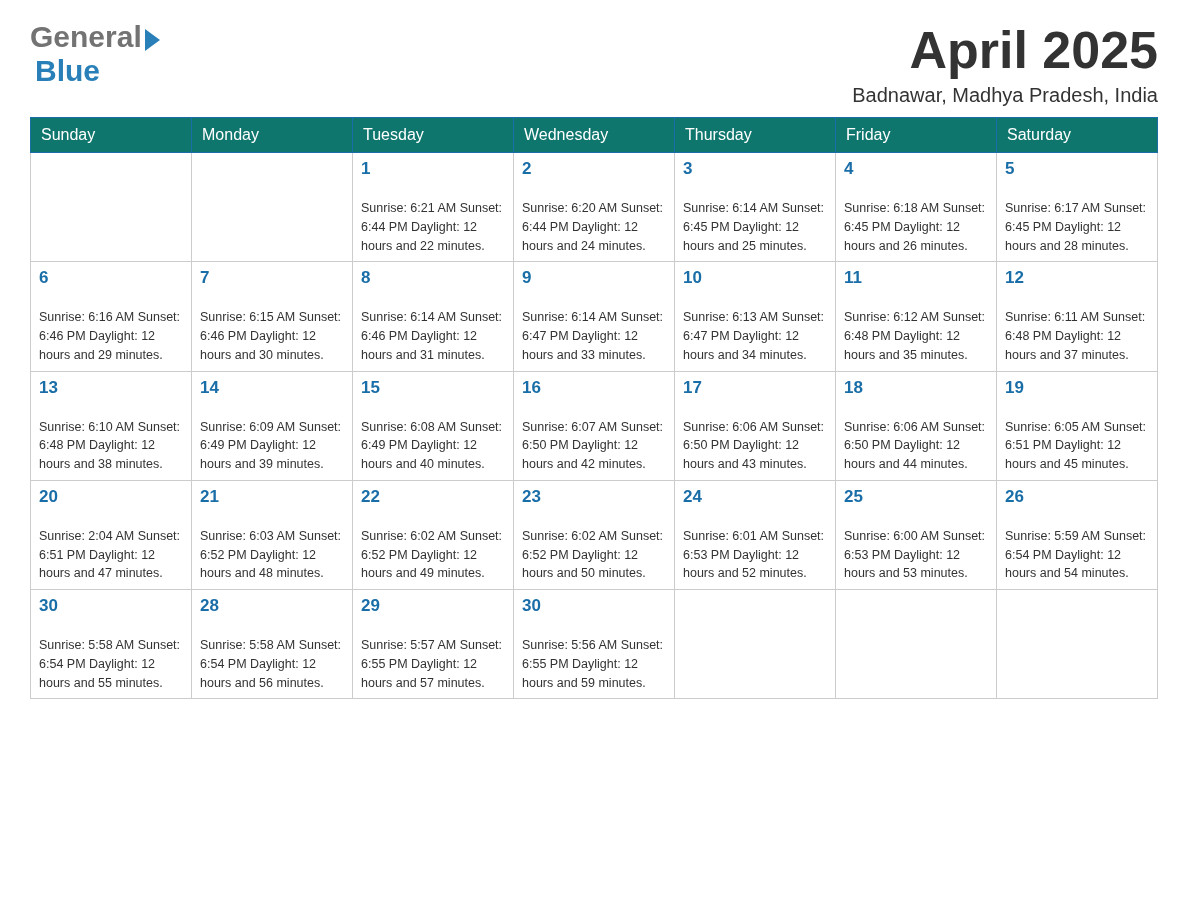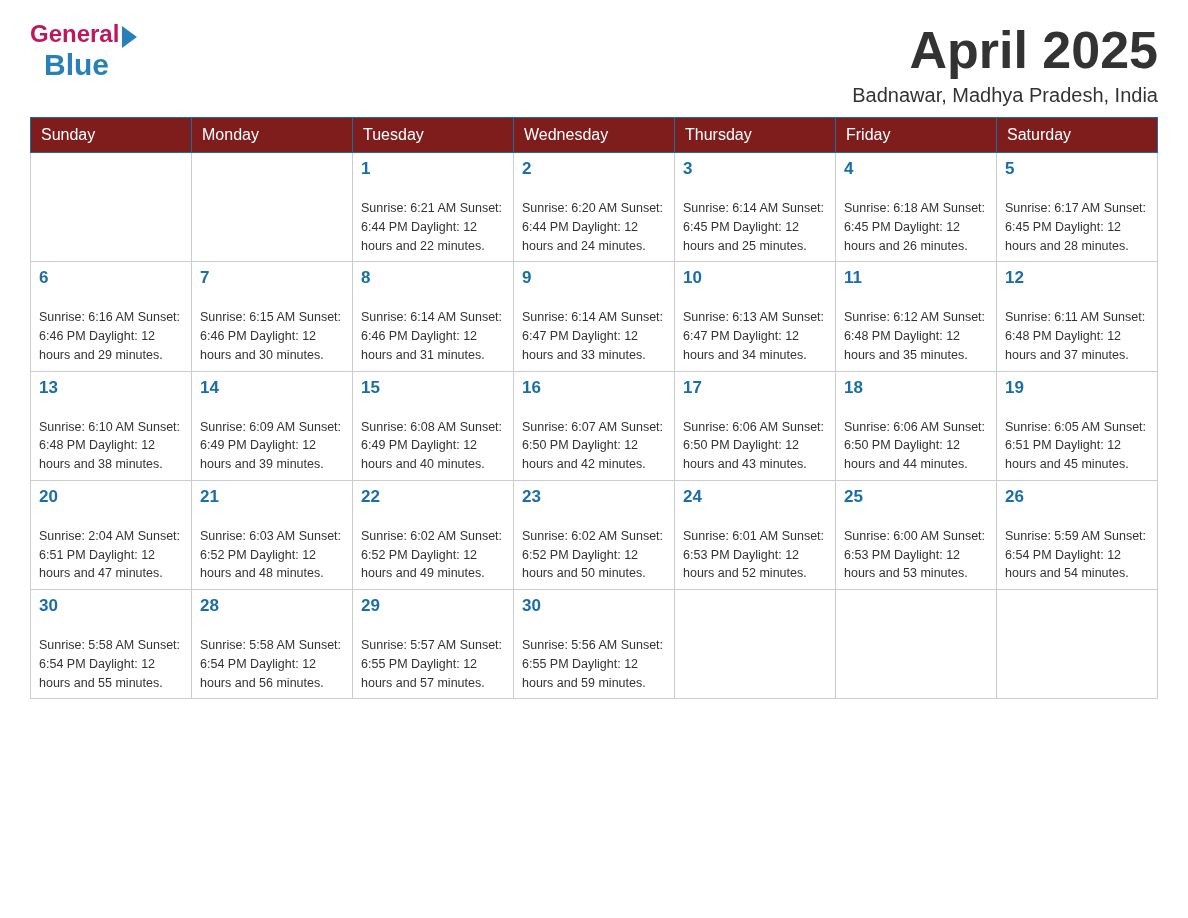--- a/index.html
+++ b/index.html
@@ -29,21 +29,21 @@
       font-size: 20px;
       color: #333;
       margin-top: 4px;
     }
     .calendar {
       width: 100%;
       border-collapse: collapse;
       margin-top: 10px;
     }
     .calendar thead th {
-      background: #7f1d1d;
+      background: #0f766e;
       color: #fff;
       padding: 8px 10px;
       text-align: left;
       font-size: 16px;
       font-weight: normal;
       border: 1px solid #1a6ea8;
     }
     .calendar tbody td {
       vertical-align: top;
       border: 1px solid #ccc;
@@ -70,30 +70,30 @@
     .logo-container {
       margin-bottom: 0;
     }
     .logo-line1 {
       display: flex;
       align-items: center;
     }
     .logo-line2 {
       display: flex;
       align-items: center;
-      margin-left: 14px;
+      margin-left: 5px;
     }
   </style>
 </head>
 <body>
 
 <div class="header">
   <div class="logo-container">
     <div class="logo-line1">
-      <span style="font-size:24px;font-weight:bold;color:#be185d;">General</span>
+      <span style="font-size:30px;font-weight:bold;color:#737373;">General</span>
       <span style="display:inline-block;width:0;height:0;border-top:11px solid transparent;border-bottom:11px solid transparent;border-left:15px solid #2980b9;margin:0 3px;margin-top:6px;"></span>
     </div>
     <div class="logo-line2">
       <span style="font-size:30px;font-weight:bold;color:#2980b9;">Blue</span>
     </div>
   </div>
   <div class="title-section">
     <div class="month-title">April 2025</div>
     <div class="subtitle">Badnawar, Madhya Pradesh, India</div>
   </div>

